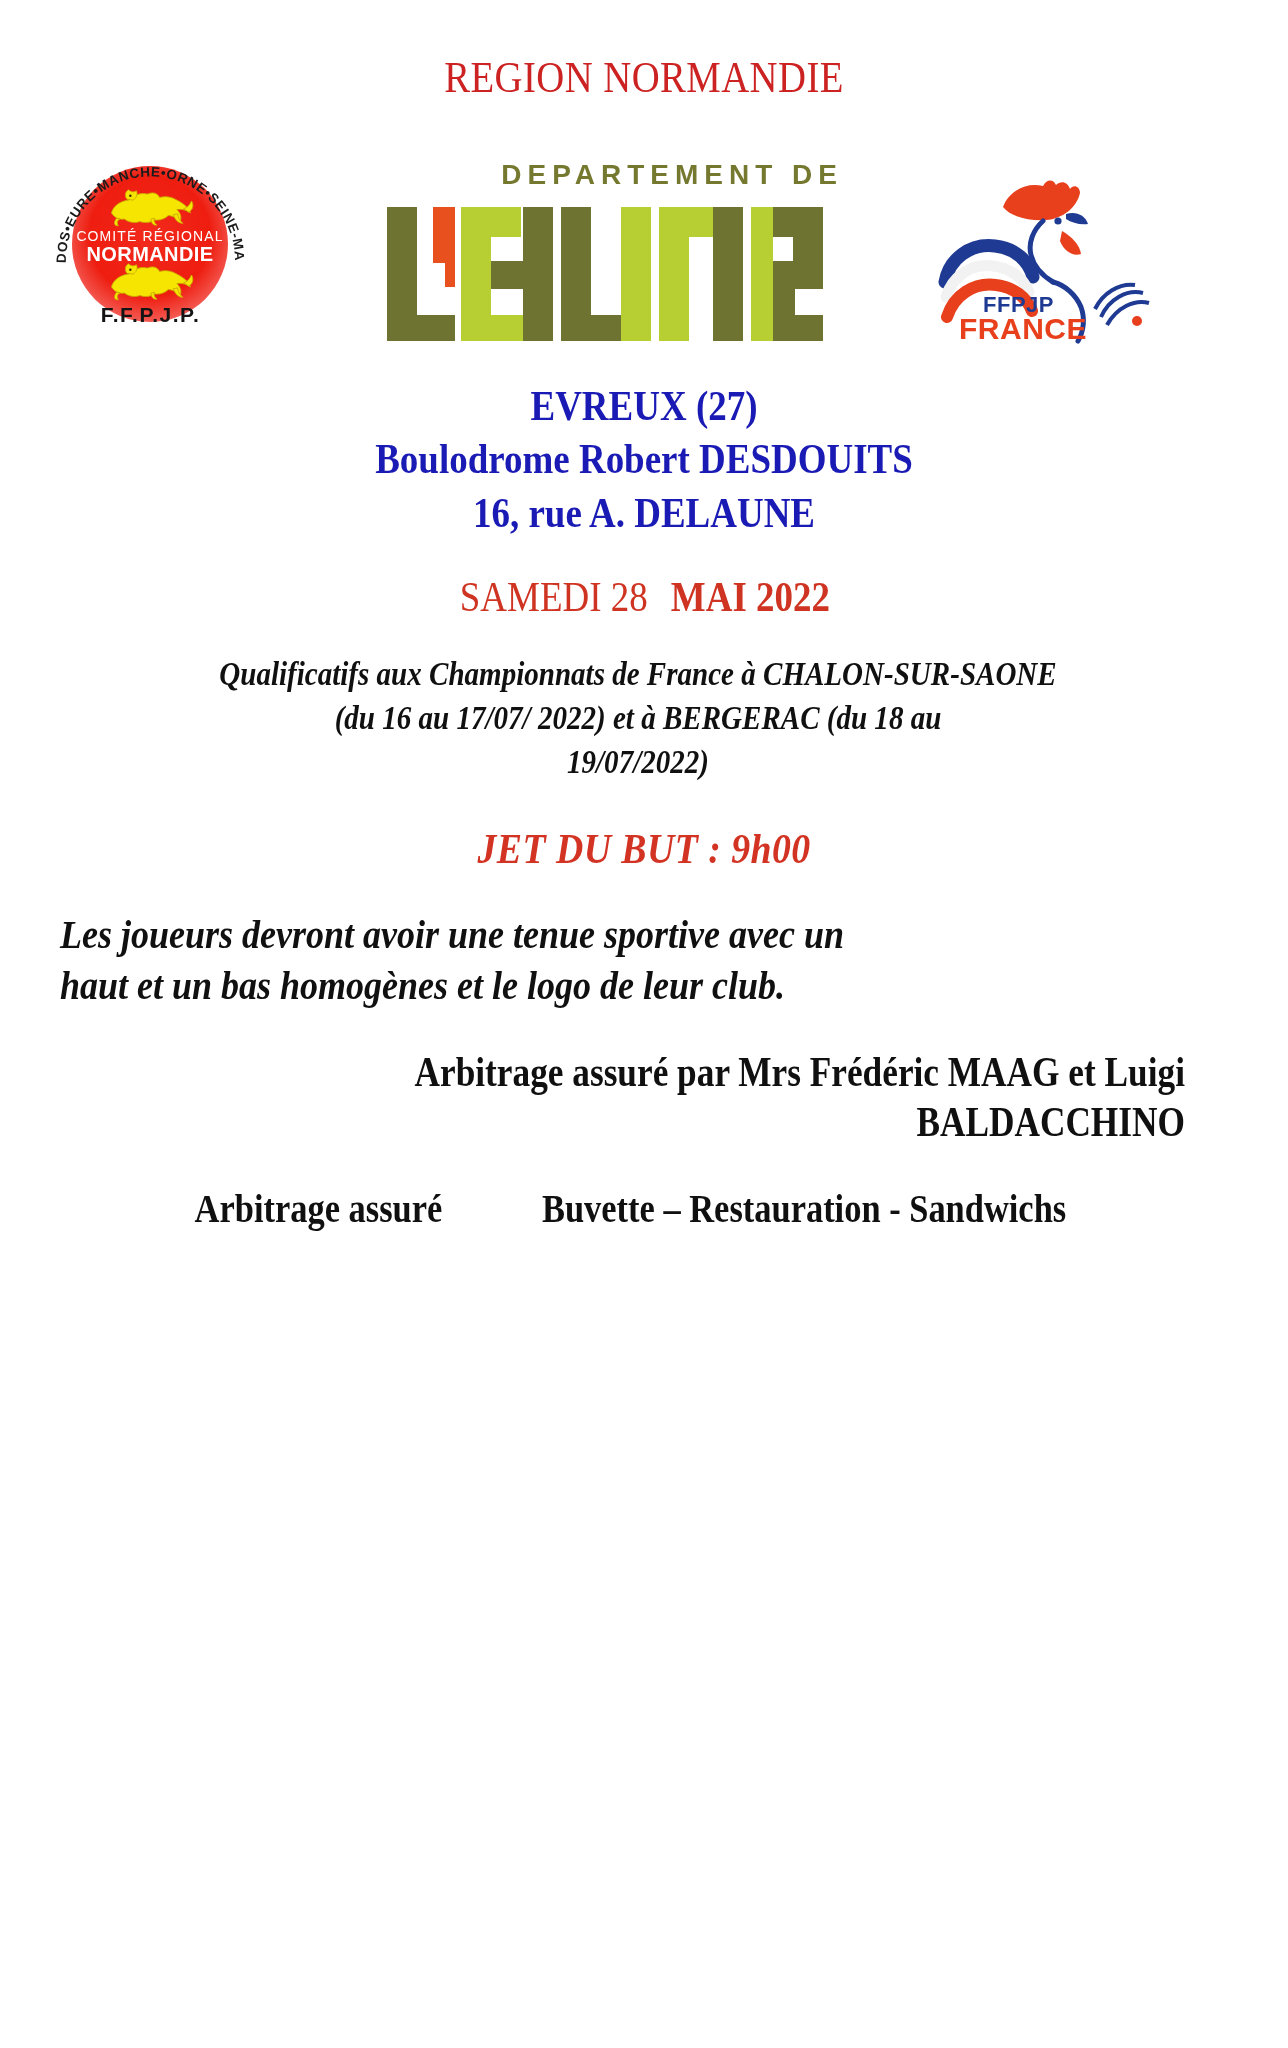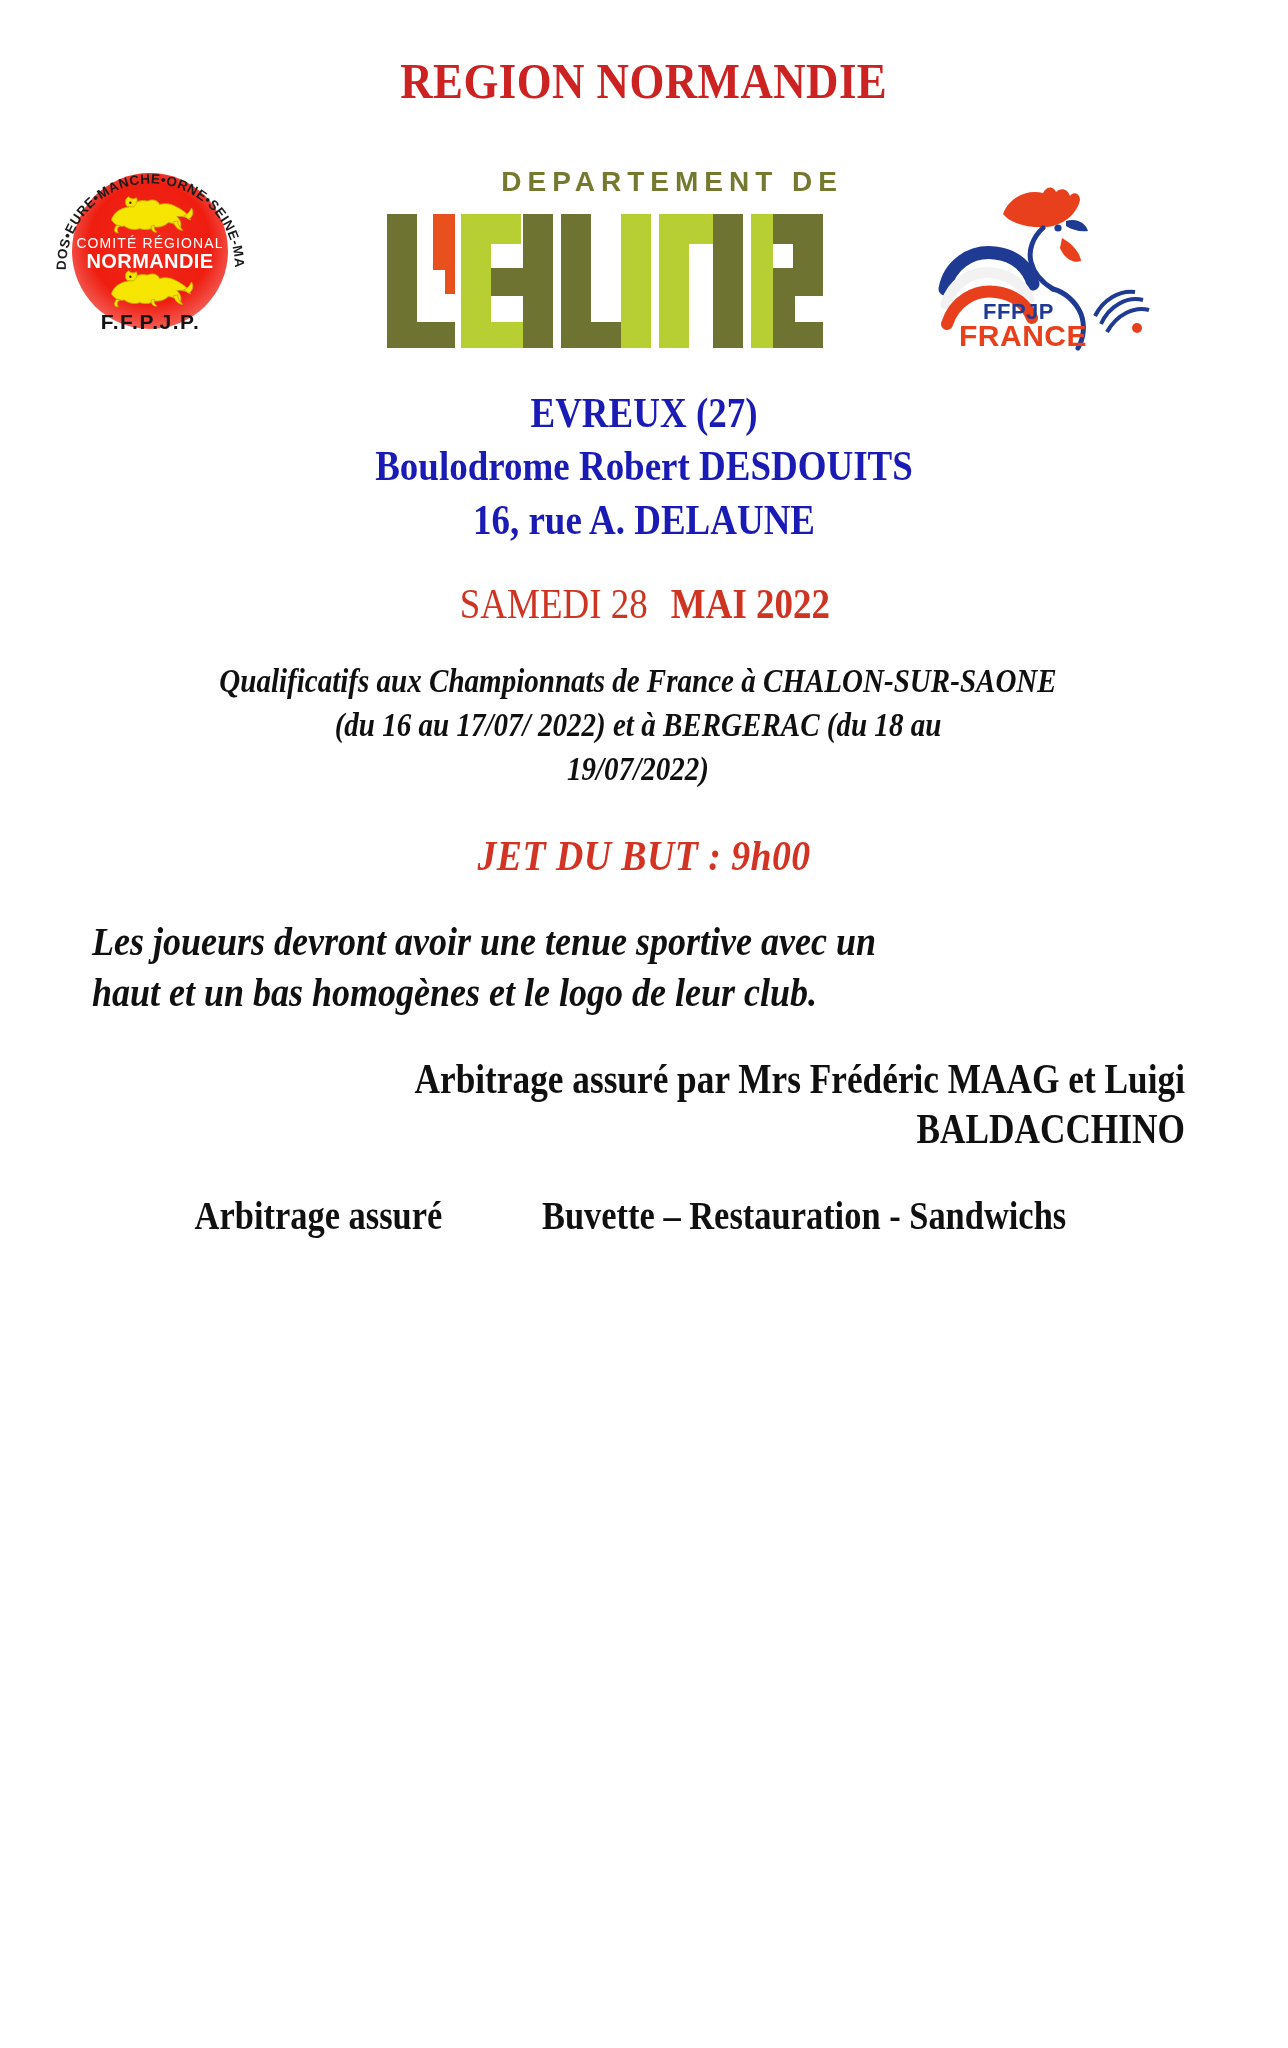--- a/index.html
+++ b/index.html
@@ -34,22 +34,22 @@
     font-weight: bold;
     color: #111111;
     text-align: center;
   }
   .fed-title .l1 { display: block; transform: scaleX(0.86); }
   .fed-title .l2 { display: block; transform: scaleX(0.86); }
 
   .region-title {
     margin: 0;
     padding-top: 52px;
-    font-size: 51px;
-    font-weight: bold;
+    font-size: 44px;
+    font-weight: normal;
     color: #cc2222;
     text-align: center;
     letter-spacing: 0.5px;
   }
   .region-title span { display: inline-block; transform: scaleX(0.88); }
 
   
   .logos {
     position: relative;
     height: 215px;
@@ -218,21 +218,21 @@
     font-weight: bold;
     font-style: italic;
     font-size: 42px;
   }
   .jet span { display: inline-block; transform: scaleX(0.9); letter-spacing: 0.5px; }
 
   
   .dress {
     margin: 0;
     padding-top: 36px;
-    padding-left: 92px;
+    padding-left: 60px;
     padding-right: 60px;
     text-align: left;
     font-weight: bold;
     font-style: italic;
     font-size: 40px;
     line-height: 1.28;
     color: #101010;
   }
   .dress span { display: block; transform: scaleX(0.9); transform-origin: left center; }
 

